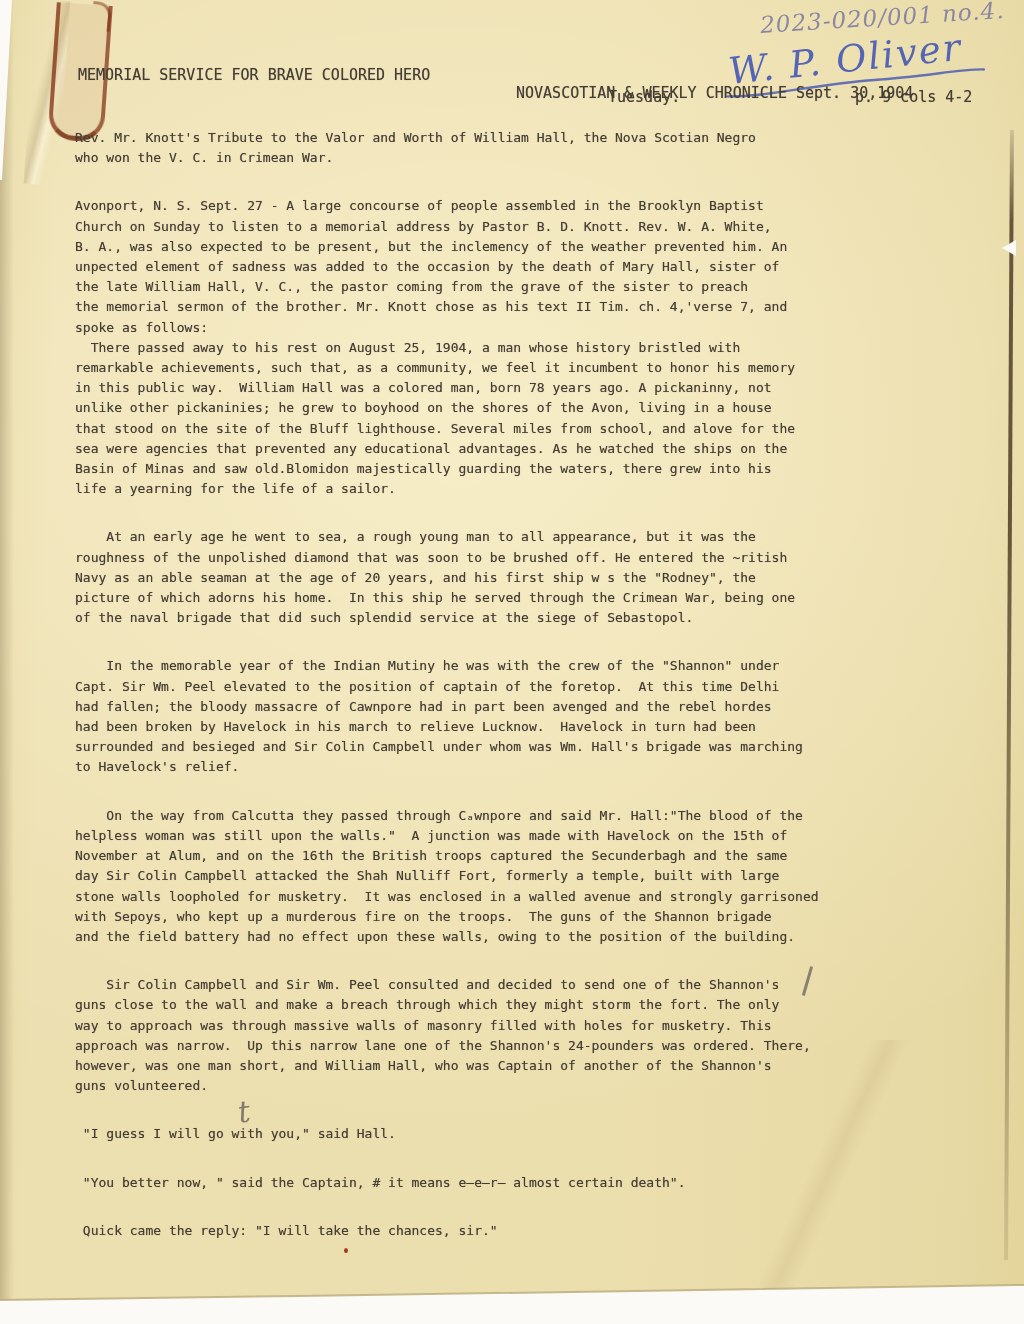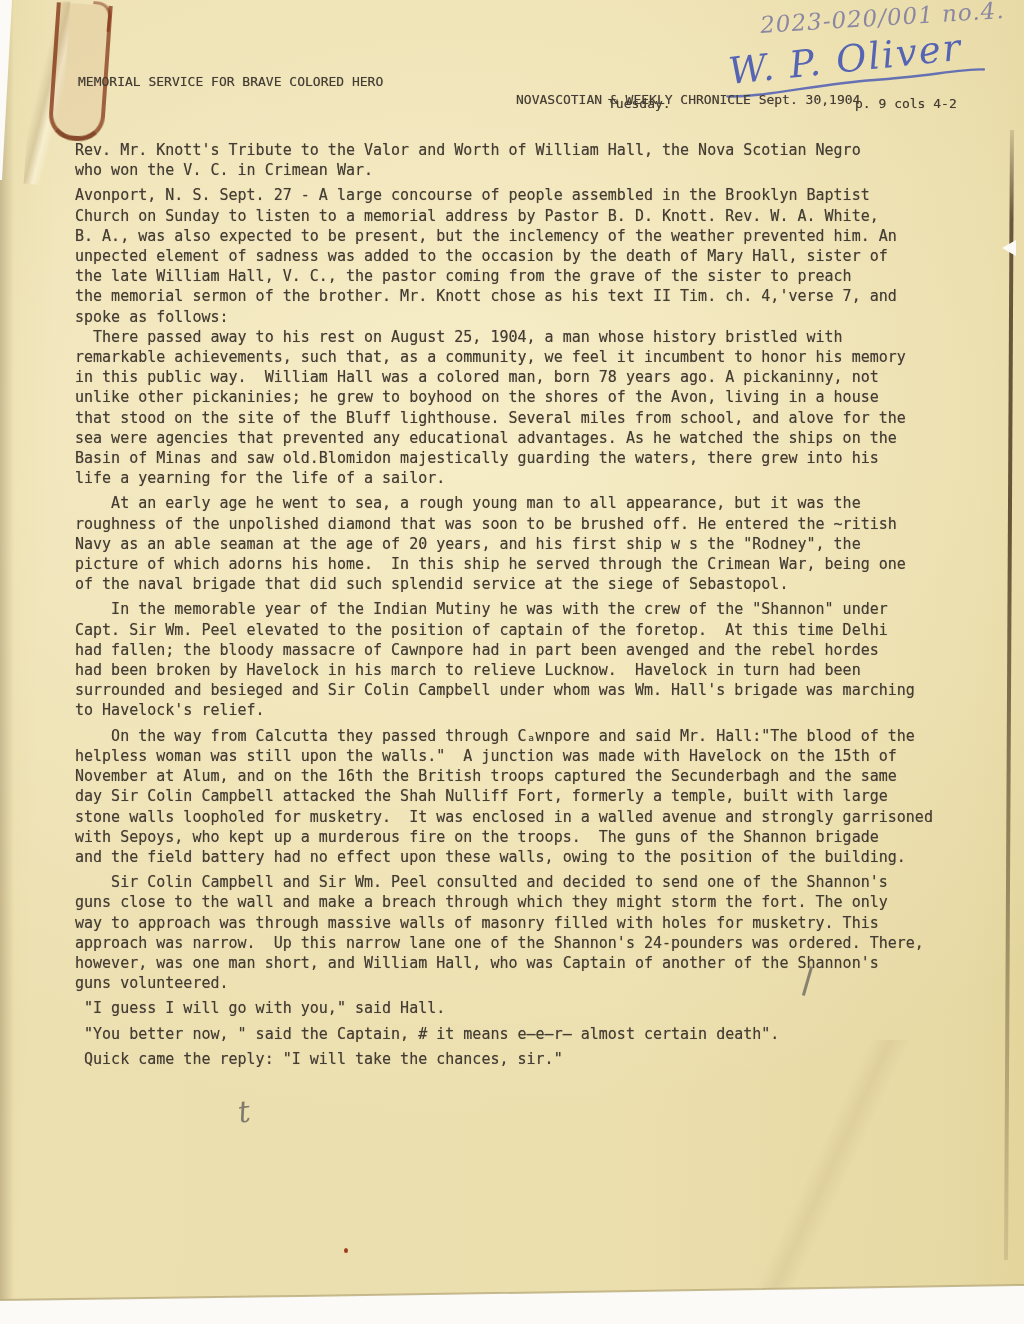--- a/index.html
+++ b/index.html
@@ -39,28 +39,28 @@
      border-radius:0 0 26px 26px;
      background:rgba(165,100,45,.10);
      transform:rotate(4deg);filter:blur(.4px);}
   #paperclip-tip{position:absolute;left:92px;top:2px;width:16px;height:26px;
      border-right:3px solid rgba(128,48,18,.6);border-top:3px solid rgba(128,48,18,.5);
      border-radius:0 14px 0 0;transform:rotate(6deg);filter:blur(.4px);}
   
   #red-speck{position:absolute;left:344px;top:1248px;width:4px;height:5px;background:#a03c1e;border-radius:50%;}
   
   .typed{color:#443d34;text-shadow:0 0 .7px rgba(70,58,45,.55);}
-  #header-block span{position:absolute;font-size:13px;white-space:pre;margin-top:8px;}
+  #header-block span{position:absolute;font-size:15px;white-space:pre;}
   #hdr-title-left{left:78px;top:66px;}
   #hdr-title-right{left:516px;top:84px;}
   #hdr-day{left:608px;top:88px;}
   #hdr-pageref{left:855px;top:88px;}
-  #doc-body{position:absolute;left:75px;top:140px;width:949px;font-size:15px;line-height:20.2px;}
+  #doc-body{position:absolute;left:75px;top:128px;width:949px;font-size:13px;line-height:20.2px;}
   .block{white-space:pre;margin:0;}
-  .gap1{margin-top:5px;}
+  .gap1{margin-top:28px;}
   
   #accession{position:absolute;left:760px;top:4px;width:260px;
      font-family:"DejaVu Serif", serif;font-style:italic;font-size:23px;letter-spacing:1px;
      color:#8b87a2;transform:rotate(-3.5deg);white-space:nowrap;}
   #signature-wrap{position:absolute;left:728px;top:36px;width:270px;transform:rotate(-6deg);}
   #signature{font-family:"DejaVu Serif", serif;font-style:italic;font-size:37px;
      color:#5565b4;letter-spacing:2px;white-space:nowrap;}
   #signature-underline{position:absolute;left:-6px;top:40px;width:262px;height:12px;}
   
   #pencil-t{position:absolute;left:238px;top:1094px;font-family:"DejaVu Serif", serif;

